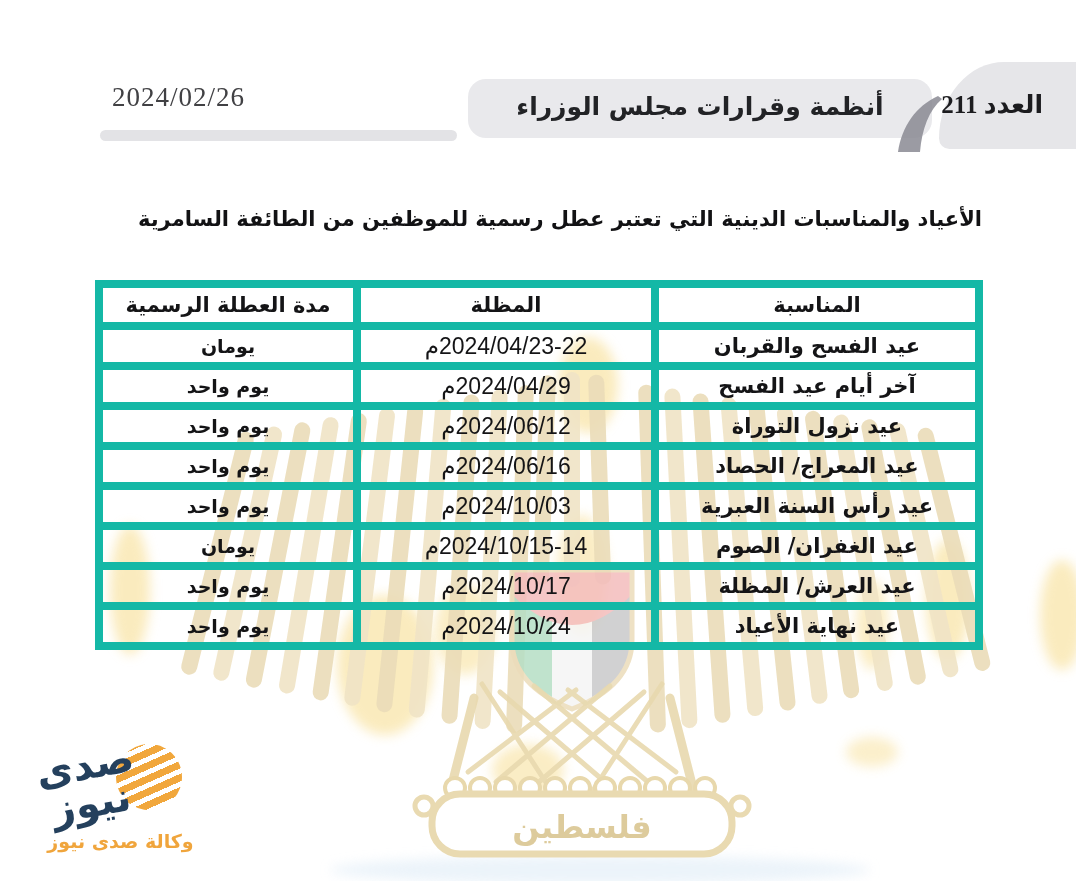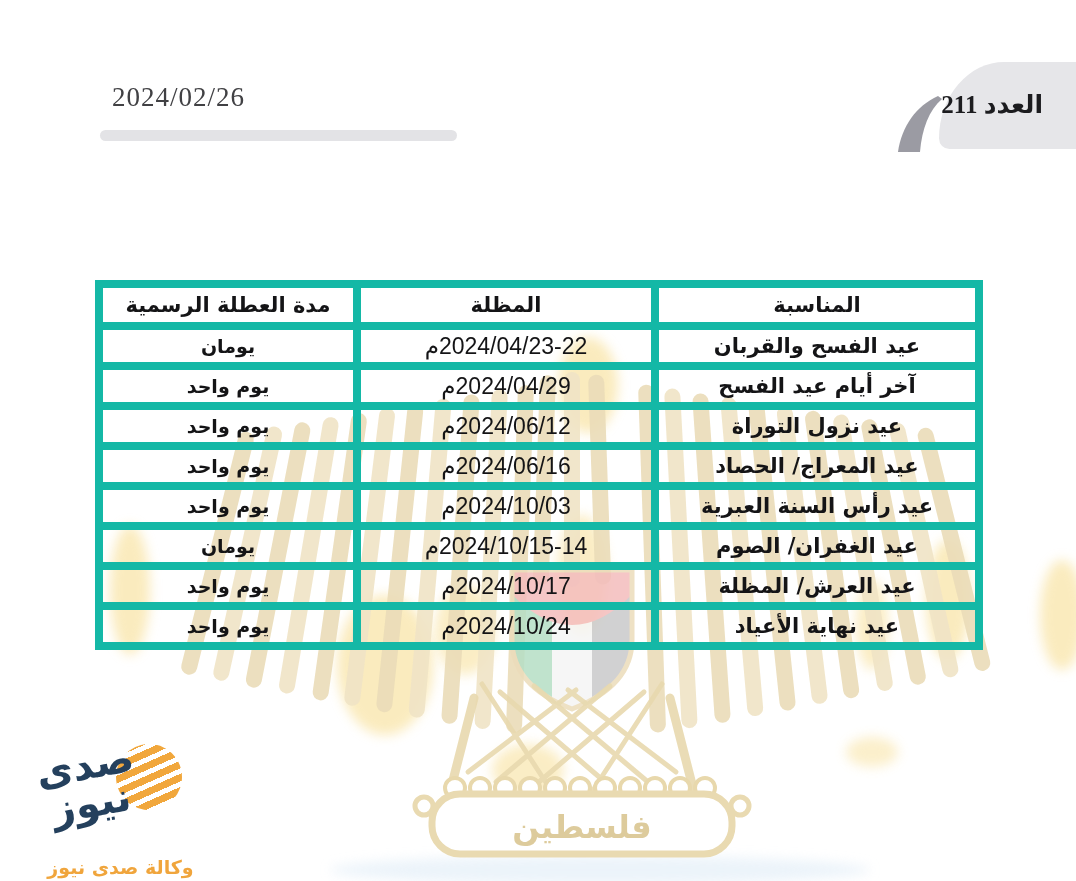--- a/index.html
+++ b/index.html
@@ -89,21 +89,21 @@
     background:repeating-linear-gradient(170deg,#f1a73c 0 7px,#ffffff 7px 12px);
     transform:rotate(-14deg);
   }
   .logo .logo-name{
     position:absolute;left:10px;top:8px;width:120px;
     font-size:40px;line-height:0.95;font-weight:bold;color:#24405d;
     text-align:center;direction:rtl;transform:rotate(-10deg);
   }
   .logo .logo-agency{
     position:absolute;left:0;top:92px;width:205px;text-align:center;
-    font-size:19px;font-weight:bold;color:#f0a53c;direction:rtl;margin-top:26px;
+    font-size:19px;font-weight:bold;color:#f0a53c;direction:rtl;
   }
 </style>
 </head>
 <body>
 
 <div class="page">
 
   <svg class="watermark" viewBox="0 0 1076 881" aria-hidden="true">
     <defs>
       <filter id="soft" x="-80%" y="-80%" width="260%" height="260%">
@@ -196,27 +196,31 @@
       </g>
       <circle cx="424" cy="806" r="9" fill="#ffffff" stroke="#e9dab1" stroke-width="5"></circle>
       <circle cx="740" cy="806" r="9" fill="#ffffff" stroke="#e9dab1" stroke-width="5"></circle>
       <rect x="432" y="794" width="300" height="60" rx="28" fill="#ffffff" stroke="#e9dab1" stroke-width="7"></rect>
       <text x="582" y="838" text-anchor="middle" font-size="32" font-weight="bold" fill="#ddcb9c" letter-spacing="6" direction="rtl">فلسطين</text>
     </g>
   </svg>
 
   <div class="hdr-date">2024/02/26</div>
   <div class="hdr-bar"></div>
+  <div class="hdr-pill">
+    <span>أنظمة وقرارات مجلس الوزراء</span>
+  </div>
   <div class="hdr-issue">
     <span>العدد 211</span>
   </div>
   <svg class="crescent" viewBox="0 0 60 60" aria-hidden="true">
     <path d="M52,2 C30,12 16,32 12,58 L34,58 C36,35 43,16 56,5 Z" fill="#8a8a93" opacity="0.85"></path>
   </svg>
 
+  <div class="doc-subtitle">الأعياد والمناسبات الدينية التي تعتبر عطل رسمية للموظفين من الطائفة السامرية</div>
 
   <table class="holidays">
     <colgroup>
       <col class="c-occ">
         <col class="c-date">
         <col class="c-dur">
     </colgroup>
     <thead>
       <tr>
         <th>المناسبة</th>

